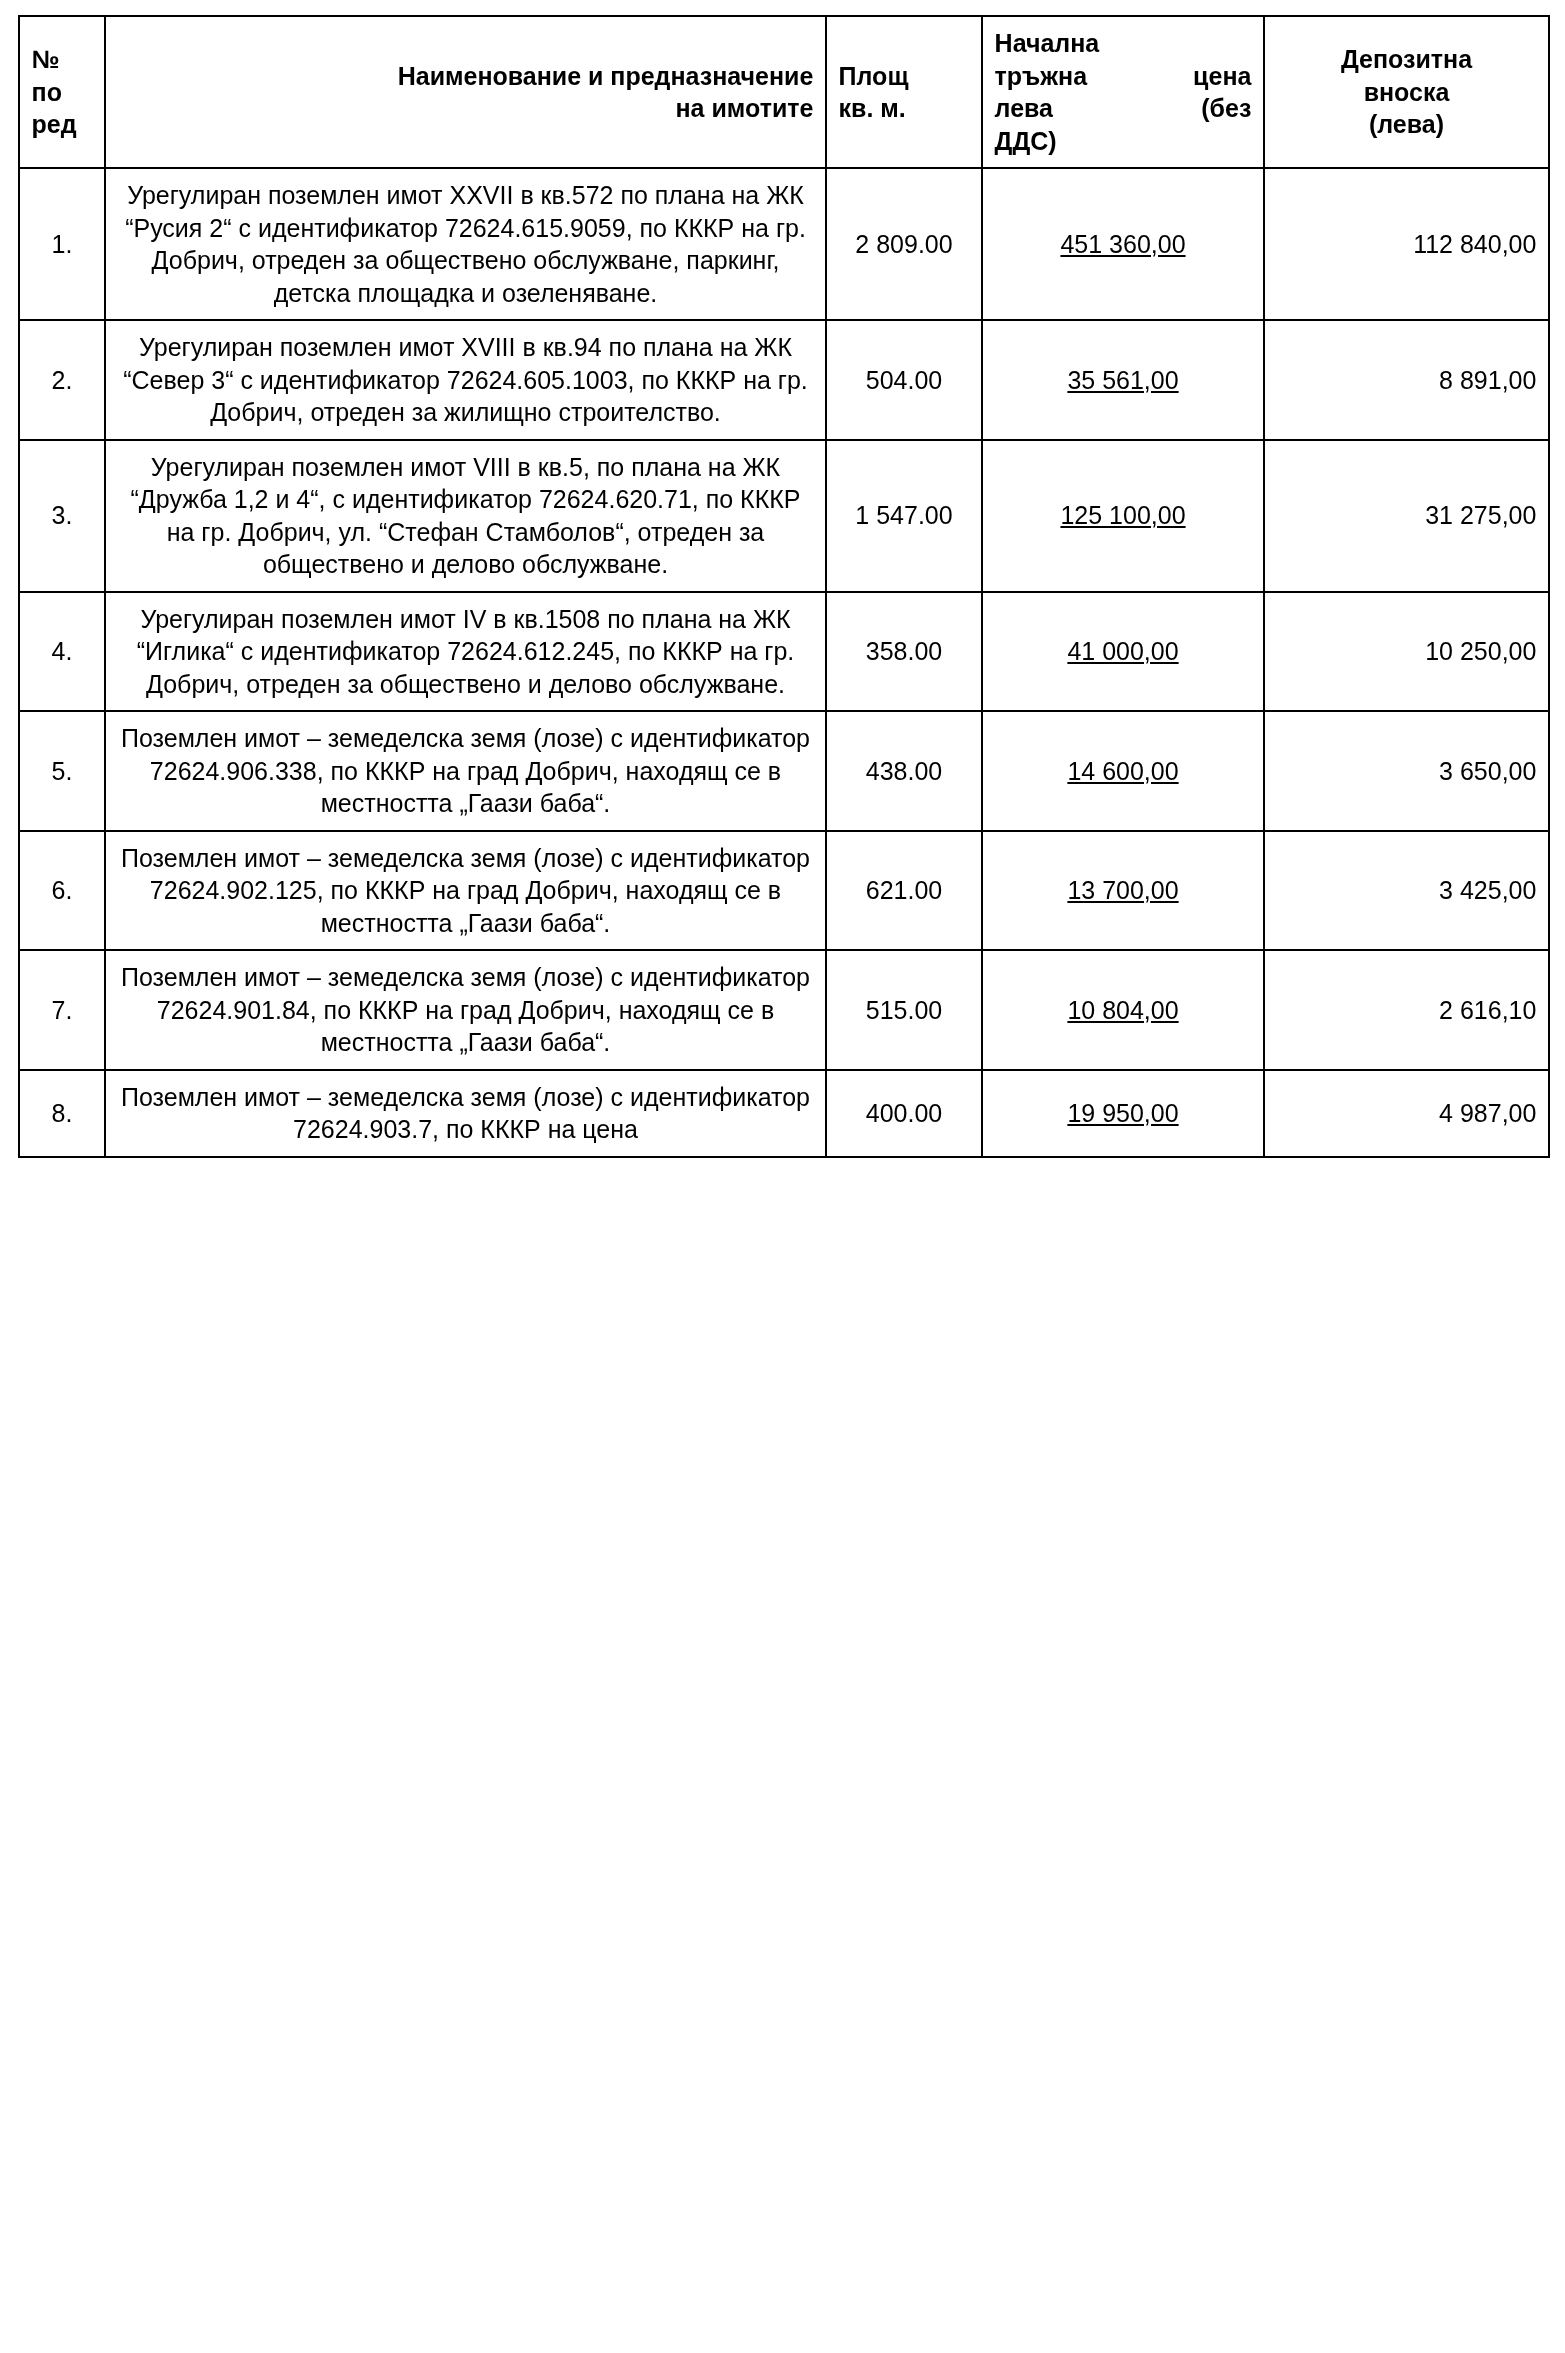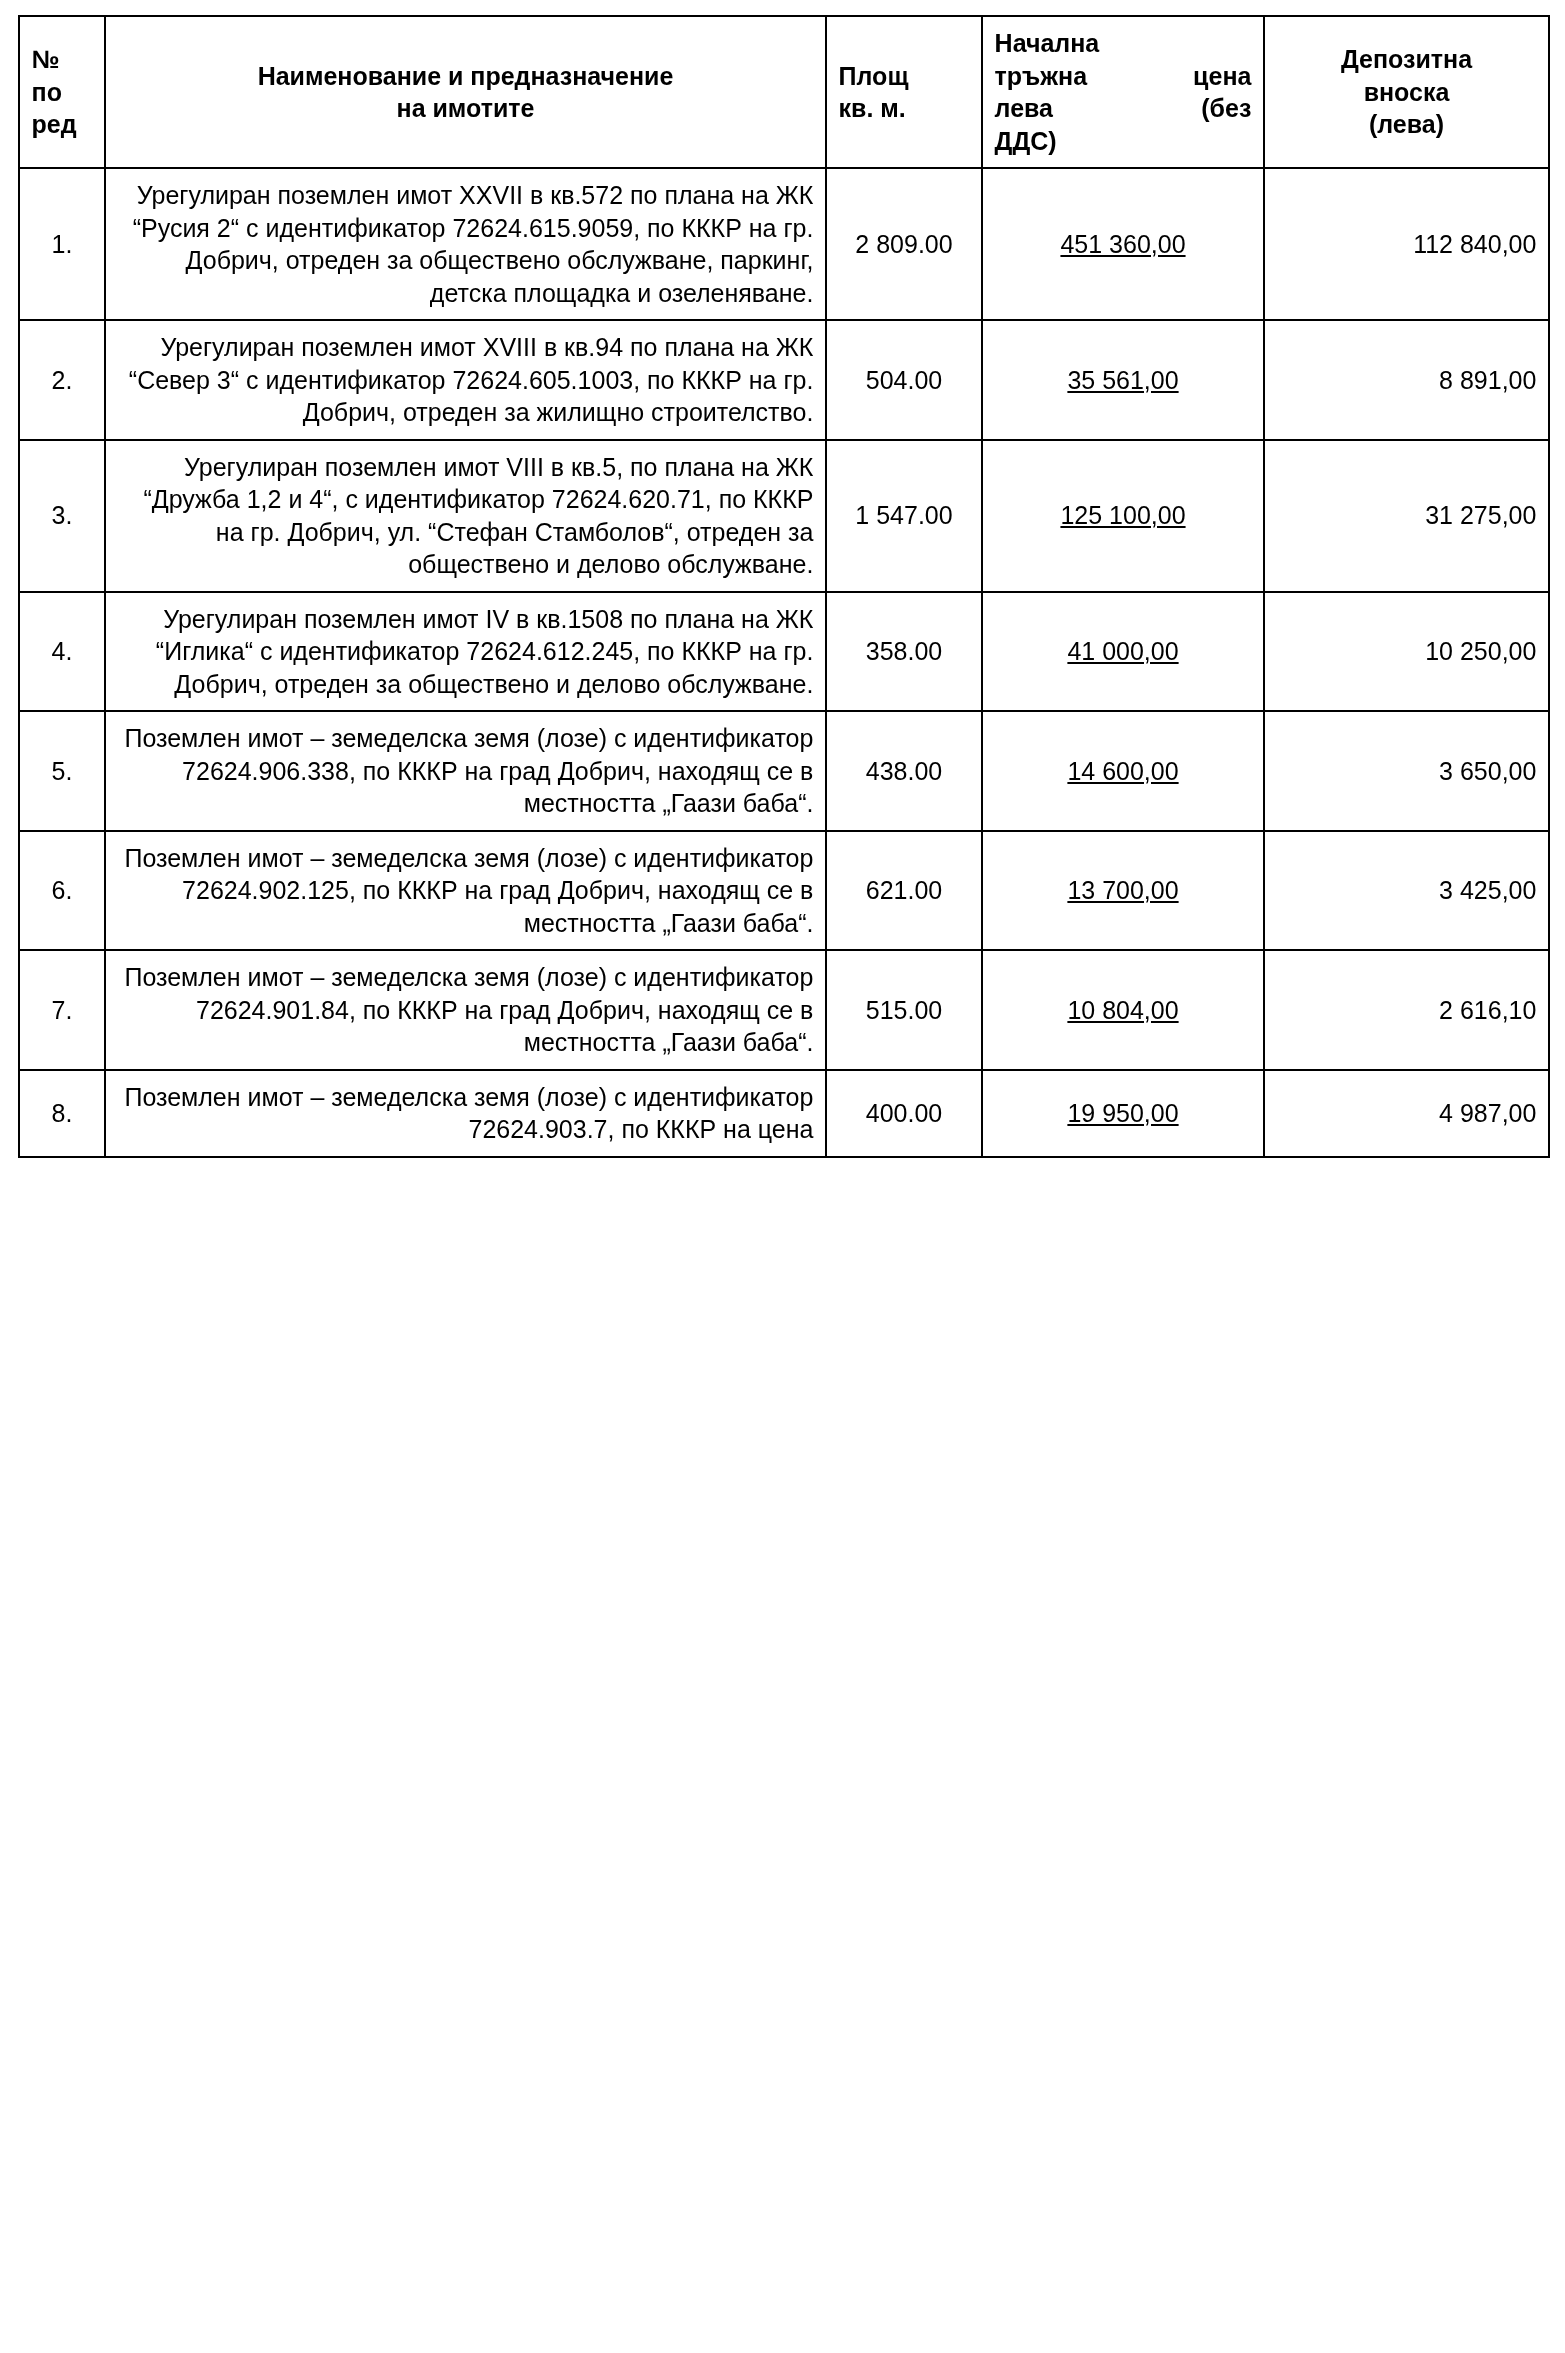--- a/index.html
+++ b/index.html
@@ -38,27 +38,27 @@
     vertical-align: top;
     padding-top: 11.6px;
   }
   col.c-num    { width: 86px; }
   col.c-desc   { width: 721px; }
   col.c-area   { width: 156px; }
   col.c-price  { width: 282px; }
   col.c-dep    { width: 285px; }
 
   th.th-num    { text-align: left; }
-  th.th-desc   { text-align: center; margin-top: 22px; }
+  th.th-desc   { text-align: right; margin-top: 22px; }
   th.th-area   { text-align: left; }
   th.th-price  { text-align: justify; text-align-last: justify; }
   th.th-dep    { text-align: center; }
 
   td.cell-num   { text-align: center; font-size: 26px; }
-  td.cell-desc  { text-align: right; border-radius: 18px; }
+  td.cell-desc  { text-align: center; border-radius: 18px; }
   td.cell-area  { text-align: center; }
   td.cell-price { text-align: center; text-decoration: underline; }
   td.cell-dep   { text-align: right; }
 
   .hdr-line { display: block; }
   .price-hdr-row {
     display: flex;
     justify-content: space-between;
     width: 100%;
   }

